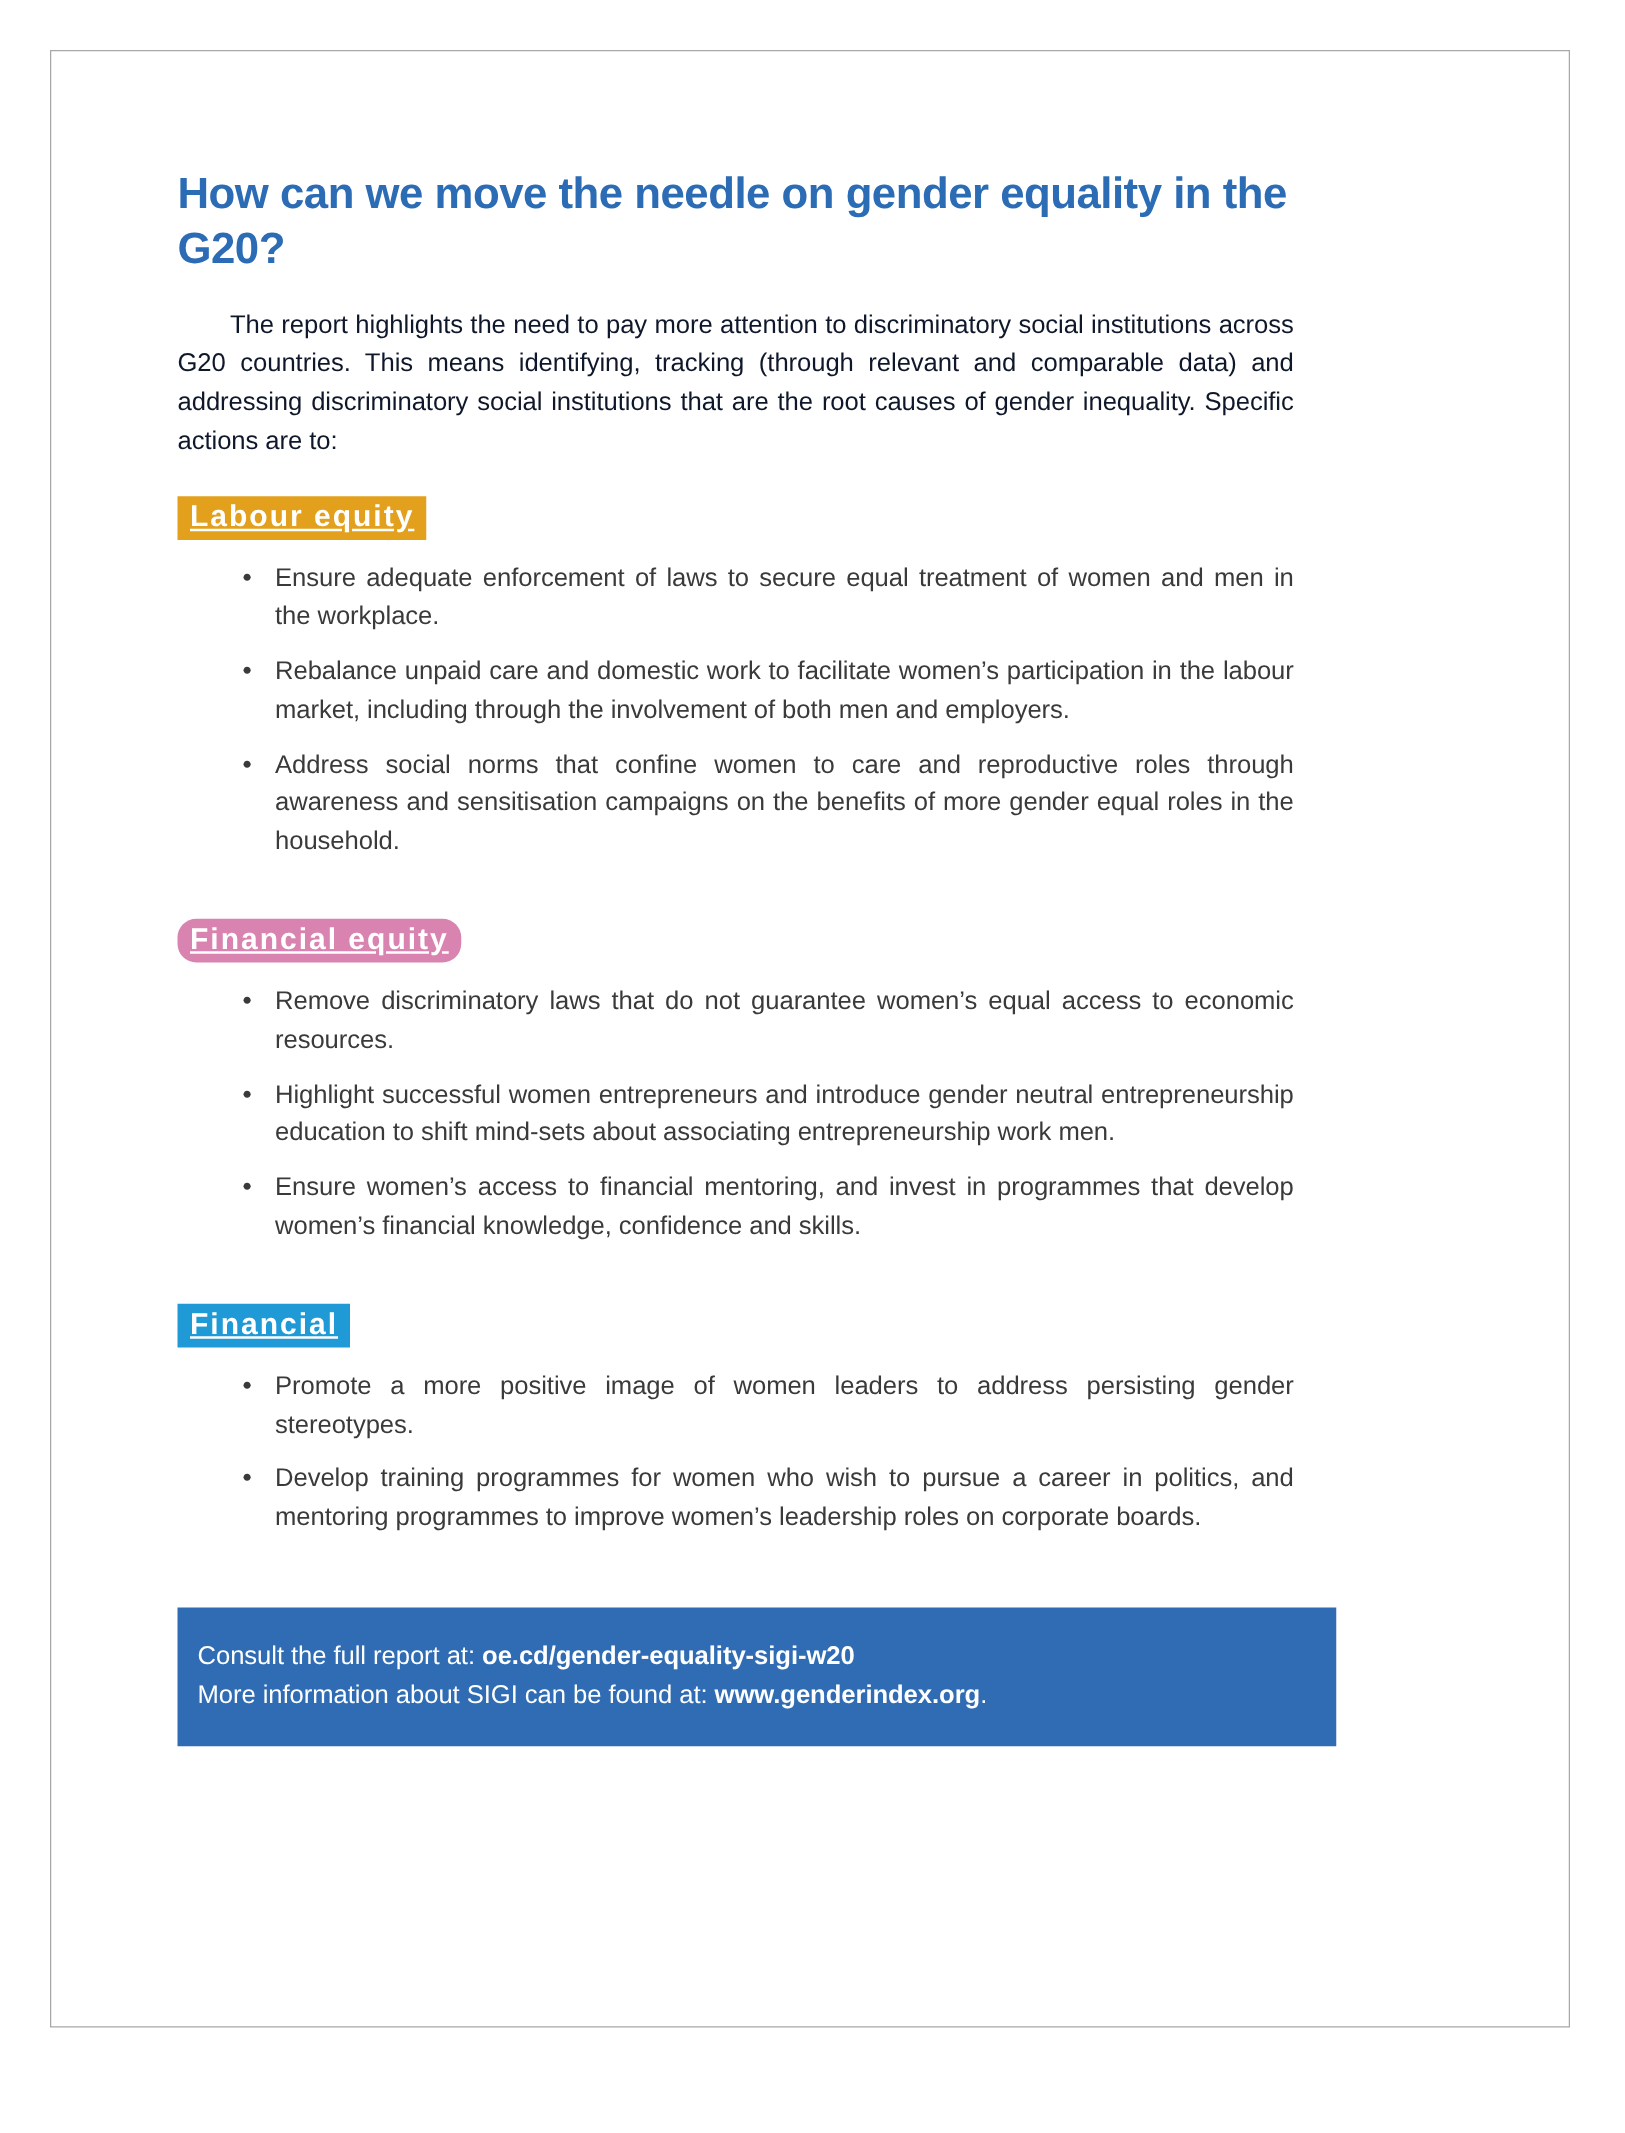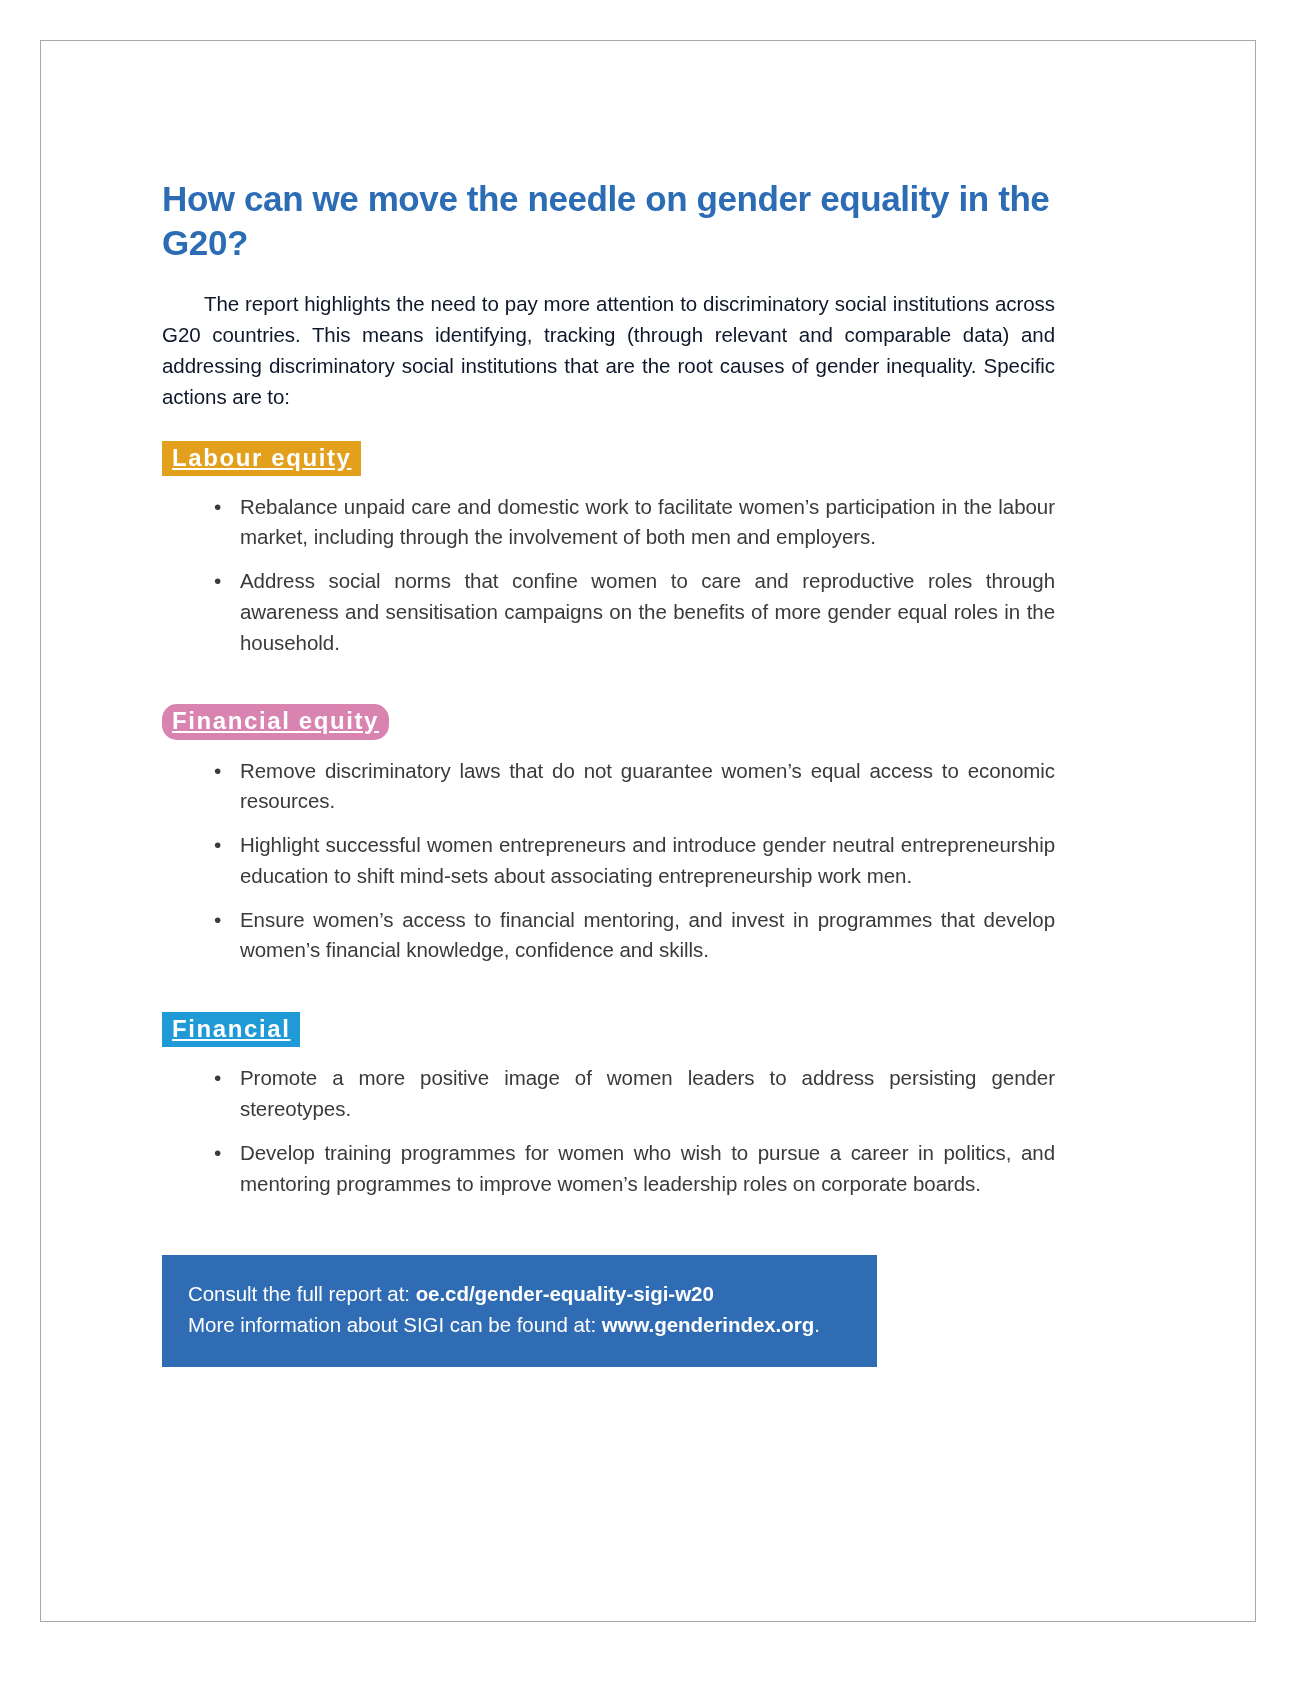--- a/index.html
+++ b/index.html
@@ -20,24 +20,23 @@
     top: 40px;
     width: 1216px;
     height: 1582px;
     border: 1px solid #a8a8a8;
     box-sizing: border-box;
     background: #ffffff;
   }
 
   .content {
     position: absolute;
-    left: 121px;
+    left: 101px;
     top: 92px;
     width: 900px;
-    margin-top: 44px;
   }
 
   .page-title {
     color: #2b6cb5;
     font-size: 35px;
     font-weight: bold;
     line-height: 1.27;
     letter-spacing: -0.4px;
     margin: 0 0 22px 0;
     width: 905px;
@@ -98,23 +97,23 @@
   }
   ul.bullets li:last-child { margin-bottom: 0; }
 
   .sec-labour     { margin-top: 24px; }
   .sec-financial  { margin-top: 46px; }
   .sec-governance { margin-top: 46px; }
 
   .footer-box {
     margin-top: 56px;
     background: #2f6cb3;
-    width: 715px;
+    width: 927px;
     box-sizing: border-box;
-    padding: 24px 26px 26px 26px;
+    padding: 24px 26px 26px 16px;
   }
   .footer-line {
     color: #ffffff;
     font-size: 20.5px;
     line-height: 1.5;
     letter-spacing: -0.05px;
   }
   .footer-line b { font-weight: bold; }
 </style>
 </head>
@@ -123,20 +122,21 @@
 <div class="page-frame">
   <div class="content">
 
     <h1 class="page-title">How can we move the needle on gender equality in the G20?</h1>
 
     <p class="intro">The report highlights the need to pay more attention to discriminatory social institutions across G20 countries. This means identifying, tracking (through relevant and comparable data) and addressing discriminatory social institutions that are the root causes of gender inequality. Specific actions are to:</p>
 
     <div class="section sec-labour">
       <div class="badge badge-labour">Labour equity</div>
       <ul class="bullets">
+        <li>Ensure adequate enforcement of laws to secure equal treatment of women and men in the workplace.</li>
         <li>Rebalance unpaid care and domestic work to facilitate women’s participation in the labour market, including through the involvement of both men and employers.</li>
         <li>Address social norms that confine women to care and reproductive roles through awareness and sensitisation campaigns on the benefits of more gender equal roles in the household.</li>
       </ul>
     </div>
 
     <div class="section sec-financial">
       <div class="badge badge-financial">Financial equity</div>
       <ul class="bullets">
         <li>Remove discriminatory laws that do not guarantee women’s equal access to economic resources.</li>
         <li>Highlight successful women entrepreneurs and introduce gender neutral entrepreneurship education to shift mind-sets about associating entrepreneurship work men.</li>

